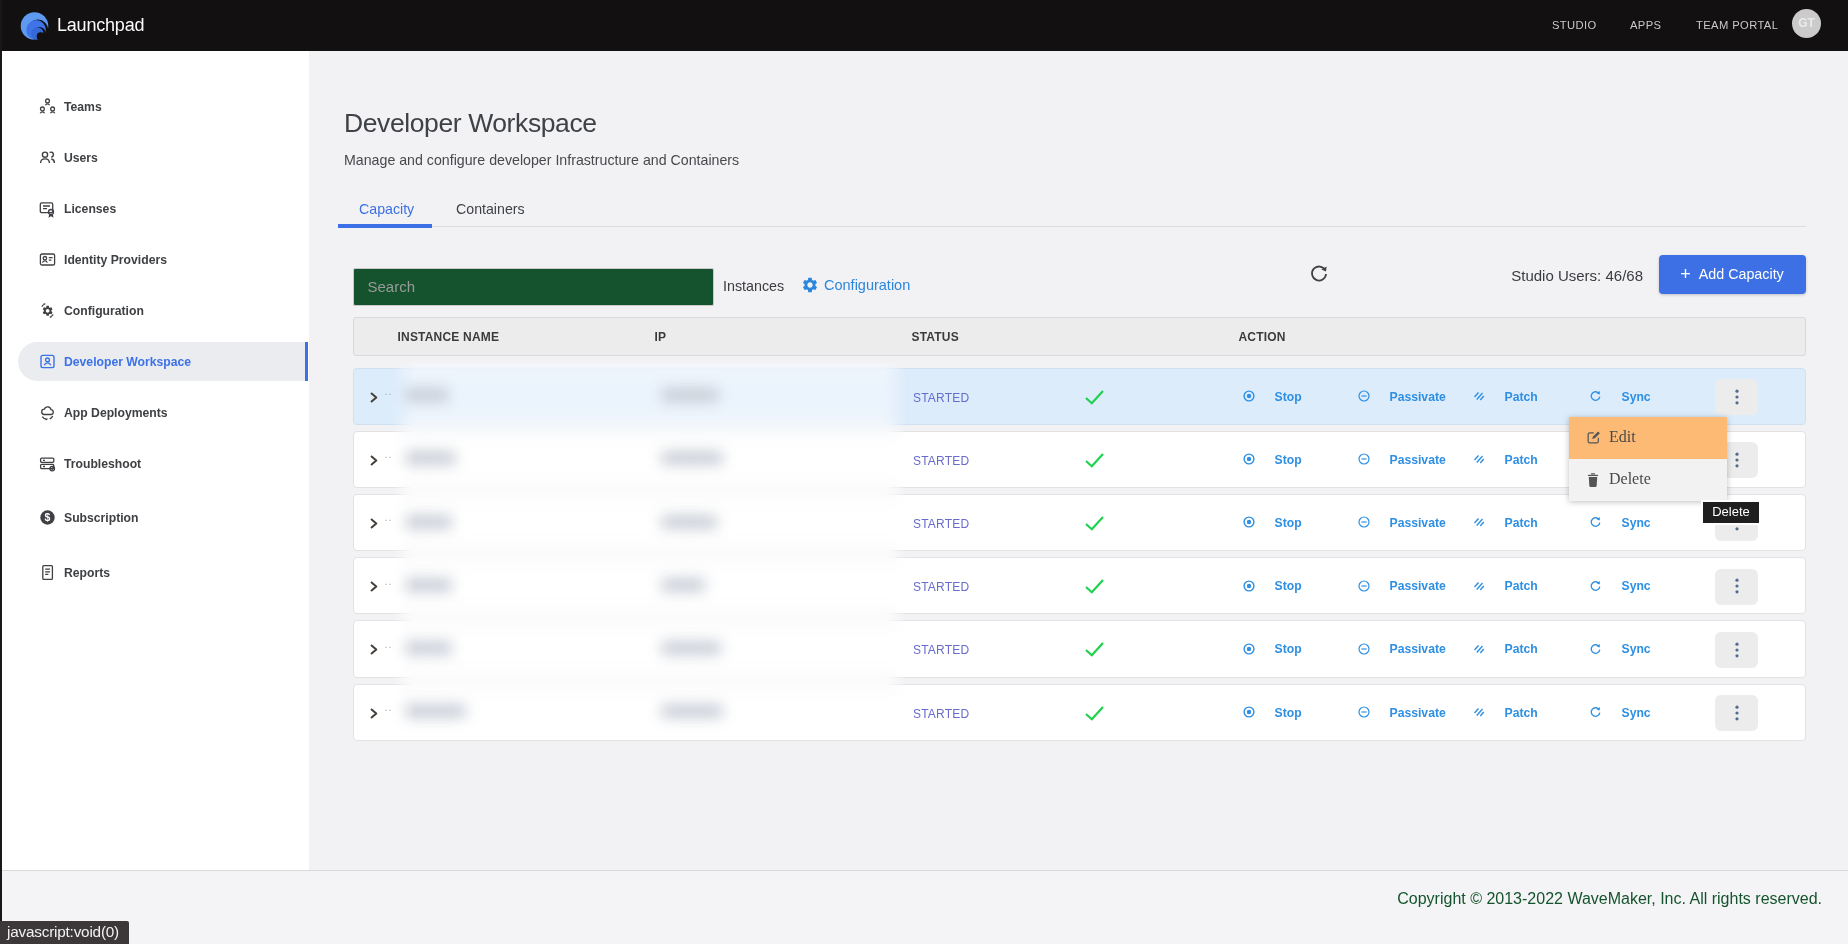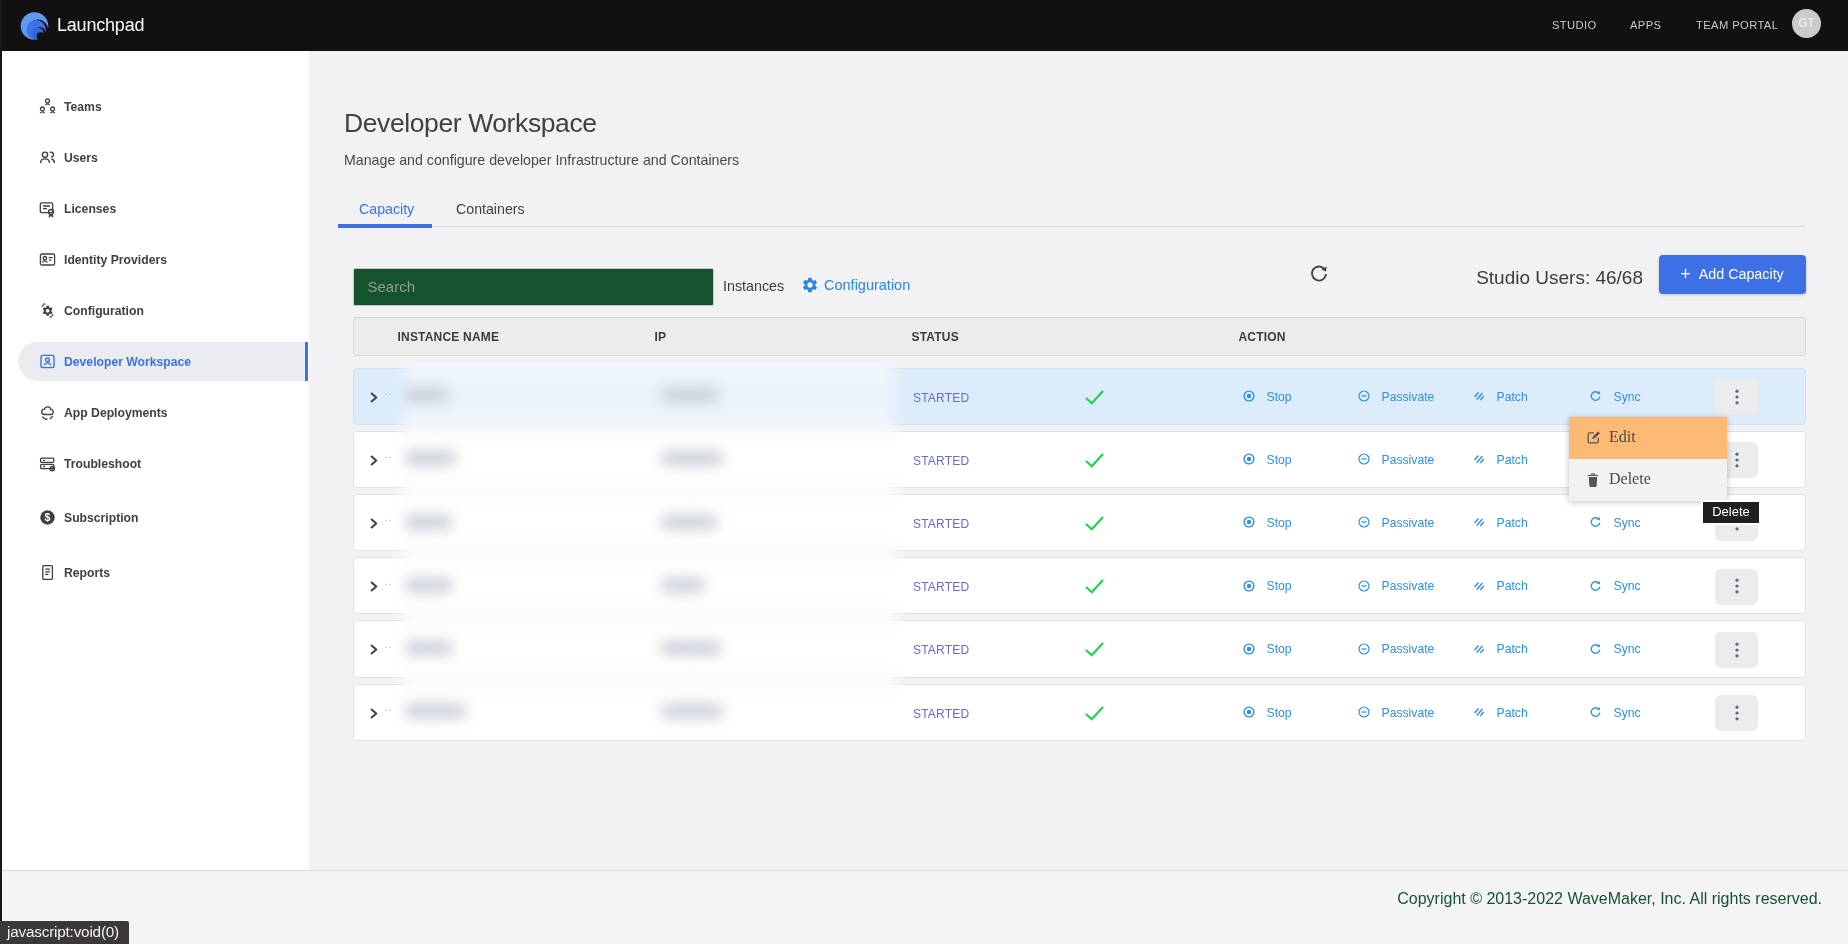--- a/index.html
+++ b/index.html
@@ -22,34 +22,34 @@
 .tabs { position:absolute; left:28px; top:144px; width:1468px; height:32px; border-bottom:1px solid #dcdcdc;text-align:center; }
 .tab1 { position:absolute; left:21px; top:6px; font-size:14.2px; color:#3b70e6; font-weight:500; }
 .tab2 { position:absolute; left:118px; top:6px; font-size:14.2px; color:#3f4246; }
 .tabs::after { content:""; position:absolute; left:0; top:29px; width:94px; height:3.5px; background:#3b70e6; }
 .search { position:absolute; left:42.5px; top:216.5px; width:361px; height:38px; background:#14532d; border:1px solid #c9c9c9; border-radius:2px; font-size:15px; color:#9a9a9a; line-height:36px; padding-left:14px; }
 .inst { position:absolute; left:413px; top:227px; font-size:14.3px; color:#3a3c40; }
 .cfg { position:absolute; left:491px; top:226px; font-size:14.5px; color:#2c86dc; }
 .cfg svg { position:absolute; left:0; top:-1px; }
 .cfg i { font-style:normal; margin-left:23px; }
 .refresh { position:absolute; left:999px; top:213px; }
-.susers { position:absolute; right:205px; top:216px; font-size:19px; color:#3a3c40; white-space:nowrap; }
+.susers { position:absolute; right:205px; top:216px; font-size:15px; color:#3a3c40; white-space:nowrap; }
 .btn { position:absolute; left:1348.5px; top:203.5px; width:147px; height:39.5px; background:#3c70e4; border-radius:4px; color:#fff; font-size:14.3px; text-align:center; line-height:39px; box-shadow:0 1px 3px rgba(0,0,0,.2); }
 .btn b { font-weight:normal; font-size:18px; margin-right:8px; vertical-align:-1.5px; }
 .thead { position:absolute; left:42.5px; top:266px; width:1453.5px; height:39px; background:#ececec; border:1px solid #d9d9d9; border-radius:3px; }
 .thead span { position:absolute; top:11.5px; font-size:12px; font-weight:bold; color:#3b3b3b; letter-spacing:.2px; }
 .row { position:absolute; left:352.5px; width:1453.5px; height:57.3px; background:#fff; border:1px solid #e2e2e2; border-radius:4px; z-index:5; }
 .row.hl { background:#ddecfb; border-color:#cfe0f1; }
 .chev { position:absolute; left:14px; top:22px; }
 .dd { position:absolute; left:31px; top:16.5px; font-size:11px; color:#9fb2c8; letter-spacing:1px; }
 .st { position:absolute; left:559.5px; top:22px; font-size:12px; color:#666bcd; letter-spacing:.2px; }
 .chk { position:absolute; left:730px; top:20px; }
 .al { position:absolute; top:21px; font-size:12.2px; color:#2e8fe3; }
 .al svg { vertical-align:-1.5px; }
-.al i { font-style:normal; margin-left:12px; }
+.al i { font-style:normal; margin-left:20px;font-weight:bold; }
 .more { position:absolute; left:1361.5px; top:10.5px; width:43px; height:36px; background:#ececec; border-radius:6px; text-align:center; line-height:34px; }
 .more svg { vertical-align:middle; }
 .fog { position:absolute; left:391px; top:363px; width:517px; height:374px; z-index:8; border-radius:10px;
   background:rgba(255,255,255,.42); backdrop-filter:blur(9px);
   -webkit-mask-image:linear-gradient(90deg, rgba(0,0,0,0) 0, #000 24px, #000 493px, rgba(0,0,0,0) 100%); }
 .sm { position:absolute; height:14px; border-radius:7px; background:#c6cbd4; opacity:.95; filter:blur(7px); }
 .menu { position:absolute; left:1569px; top:417px; width:158px; height:84px; background:#fdba74; box-shadow:0 1px 6px rgba(0,0,0,.25); z-index:20; }
 .menu .it { position:absolute; left:0; width:158px; height:42px; font-family:"Liberation Serif",serif; font-size:16px; color:#4a4a4a; }
 .menu .it svg { position:absolute; left:17px; top:13px; }
 .menu .it span { position:absolute; left:40px; top:11px; }

